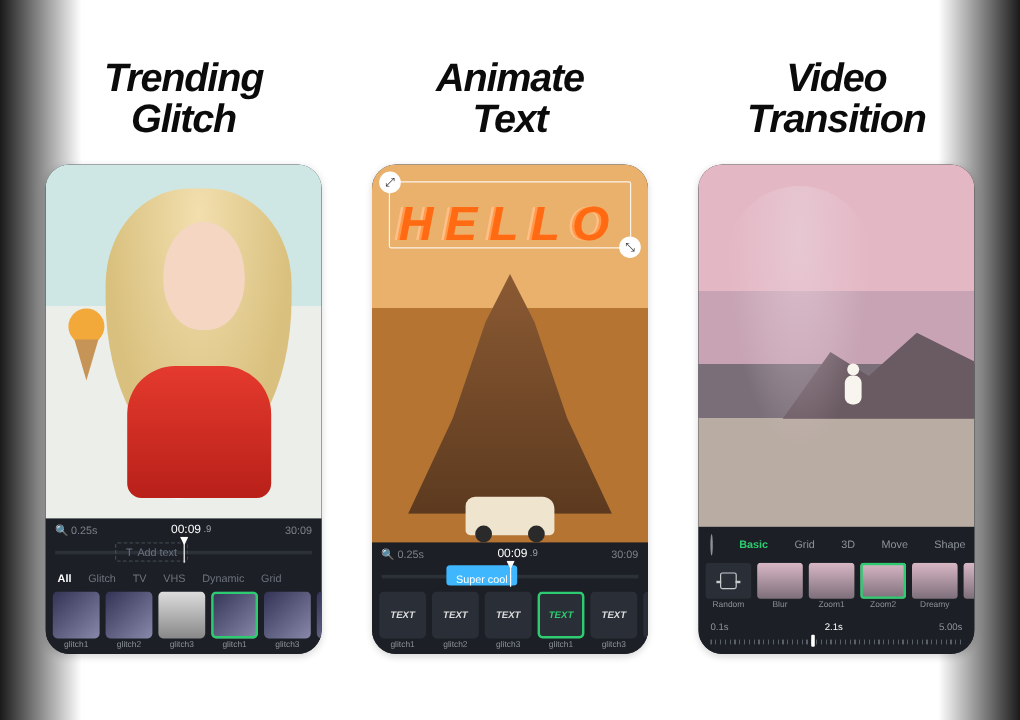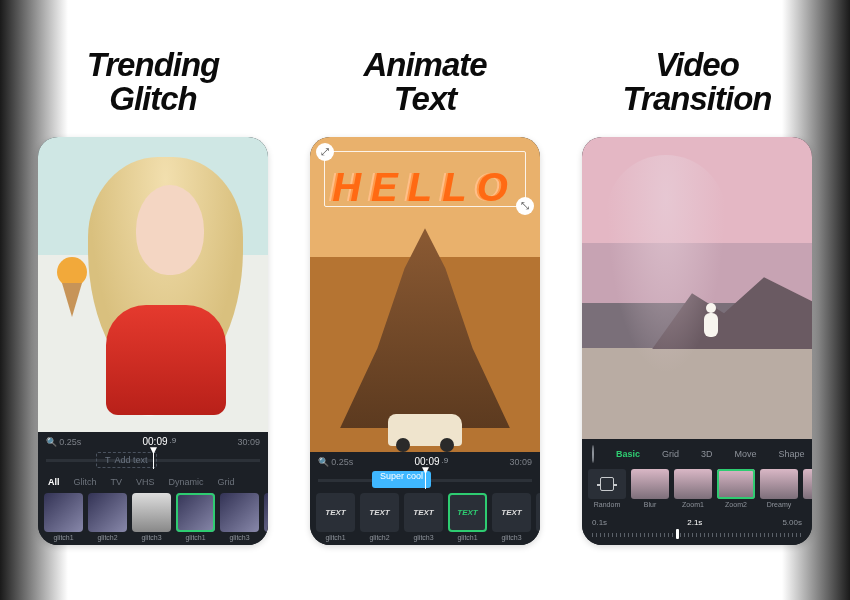--- a/index.html
+++ b/index.html
@@ -112,21 +112,21 @@
     background:#1c2026; color:#bdbfc3; font-size:9px;
   }
   .timebar { display:flex; justify-content:space-between; align-items:center; padding:4px 8px 0; color:#7c8088;}
   .timebar .cur{ color:#fff; font-size:10px; display:flex; align-items:flex-start; gap:2px;}
   .timebar .zoom{ display:flex; align-items:center; gap:2px;}
   .timeline { position:relative; height:20px; margin:2px 0 4px;}
   .timeline::before{content:"";position:absolute;left:8px;right:8px;top:50%;height:3px;background:#2c3138;}
   .playhead{position:absolute;left:50%;top:0;width:1px;height:100%;background:#fff;}
   .playhead::before{content:"";position:absolute;left:-3px;top:-2px;width:7px;height:7px;background:#fff;clip-path:polygon(0 0,100% 0,50% 100%);}
   .addtext{position:absolute;left:58px;top:3px;height:16px;padding:0 8px;border:1px dashed #4a525e;border-radius:2px;display:flex;align-items:center;gap:4px;color:#6a7380;}
-  .chip{position:absolute;left:62px;top:2px;height:17px;padding:0 8px;border-radius:3px;background:#3fb7ff;color:#fff;display:flex;align-items:flex-start;font-size:9px;}
+  .chip{position:absolute;left:62px;top:2px;height:17px;padding:0 8px;border-radius:3px;background:#3fb7ff;color:#fff;display:flex;align-items:flex-end;font-size:9px;}
   .tabs{display:flex;gap:14px;padding:4px 10px 6px;color:#6d737c;}
   .tabs .active{color:#fff;font-weight:600;}
   .thumbs{display:flex;gap:5px;padding:0 6px 4px;overflow:hidden;}
   .thumb{flex:0 0 39px;display:flex;flex-direction:column;align-items:center;gap:2px;}
   .thumb .tbox{width:39px;height:39px;border-radius:4px;background:linear-gradient(135deg,#335,#88a);}
   .thumb.sel .tbox{outline:2px solid #2ecc71;outline-offset:-2px;}
   .thumb .tlabel{font-size:7px;color:#8d929a;}
   .textthumbs .tbox{background:#2a2f37;display:flex;align-items:center;justify-content:center;color:#ddd;font-size:8px;font-style:italic;font-weight:700;}
   .tabs-c{display:flex;gap:22px;padding:6px 10px;color:#8d929a;align-items:center;}
   .tabs-c .noicon{width:18px;height:18px;border:1.5px solid #8d929a;border-radius:50%;position:relative;}

